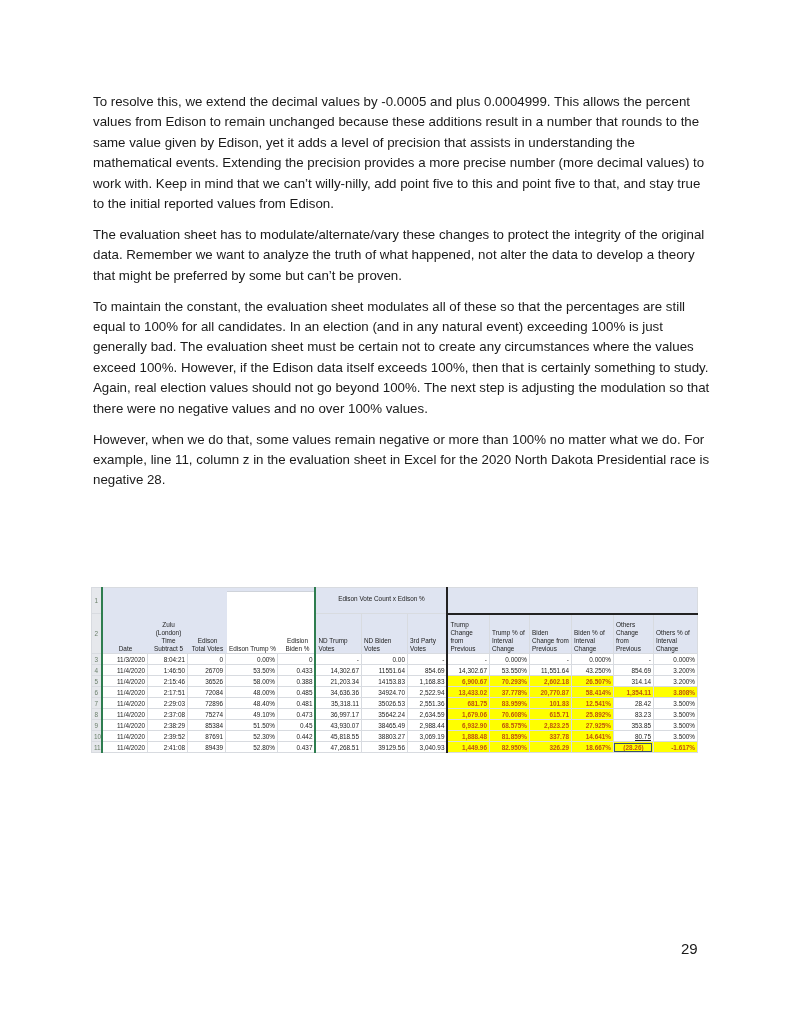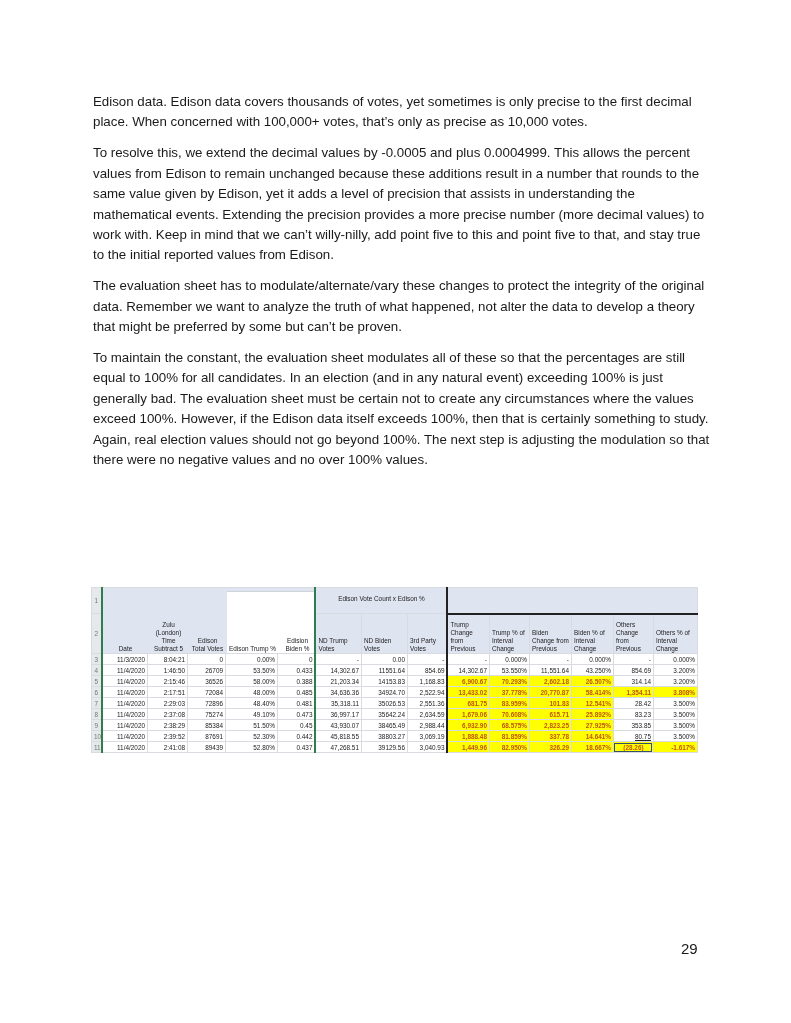--- a/index.html
+++ b/index.html
@@ -22,24 +22,24 @@
   .thick-b { border-bottom: 2px solid #222 !important; }
   .boxed { outline: 1.5px solid #35506b; outline-offset: -2px; }
   .page-number { position: absolute; left: 681px; top: 940px; font-size: 15px; }
 </style>
 </head>
 <body>
 
 <div class="page">
 
   <div class="body-text">
-    <p>Edison data.  Edison data covers thousands of votes, yet sometimes is only precise to the first decimal place.  When concerned with 100,000+ votes, that’s only as precise as 10,000 votes.</p>
     <p>To resolve this, we extend the decimal values by -0.0005 and plus 0.0004999.  This allows the percent values from Edison to remain unchanged because these additions result in a number that rounds to the same value given by Edison, yet it adds a level of precision that assists in understanding the mathematical events.  Extending the precision provides a more precise number (more decimal values) to work with. Keep in mind that we can’t willy-nilly, add point five to this and point five to that, and stay true to the initial reported values from Edison.</p>
     <p>The evaluation sheet has to modulate/alternate/vary these changes to protect the integrity of the original data.  Remember we want to analyze the truth of what happened, not alter the data to develop a theory that might be preferred by some but can’t be proven.</p>
     <p>To maintain the constant, the evaluation sheet modulates all of these so that the percentages are still equal to 100% for all candidates. In an election (and in any natural event) exceeding 100% is just generally bad. The evaluation sheet must be certain not to create any circumstances where the values exceed 100%.  However, if the Edison data itself exceeds 100%, then that is certainly something to study.  Again, real election values should not go beyond 100%. The next step is adjusting the modulation so that there were no negative values and no over 100% values.</p>
+    <p>However, when we do that, some values remain negative or more than 100% no matter what we do. For example, line 11, column z in the evaluation sheet in Excel for the 2020 North Dakota Presidential race is negative 28.</p>
   </div>
 
   <div class="sheet">
     <table class="grid">
       <colgroup>
         <col style="width:10px">
           <col style="width:46px">
           <col style="width:40px">
           <col style="width:38px">
         <col style="width:52px">

